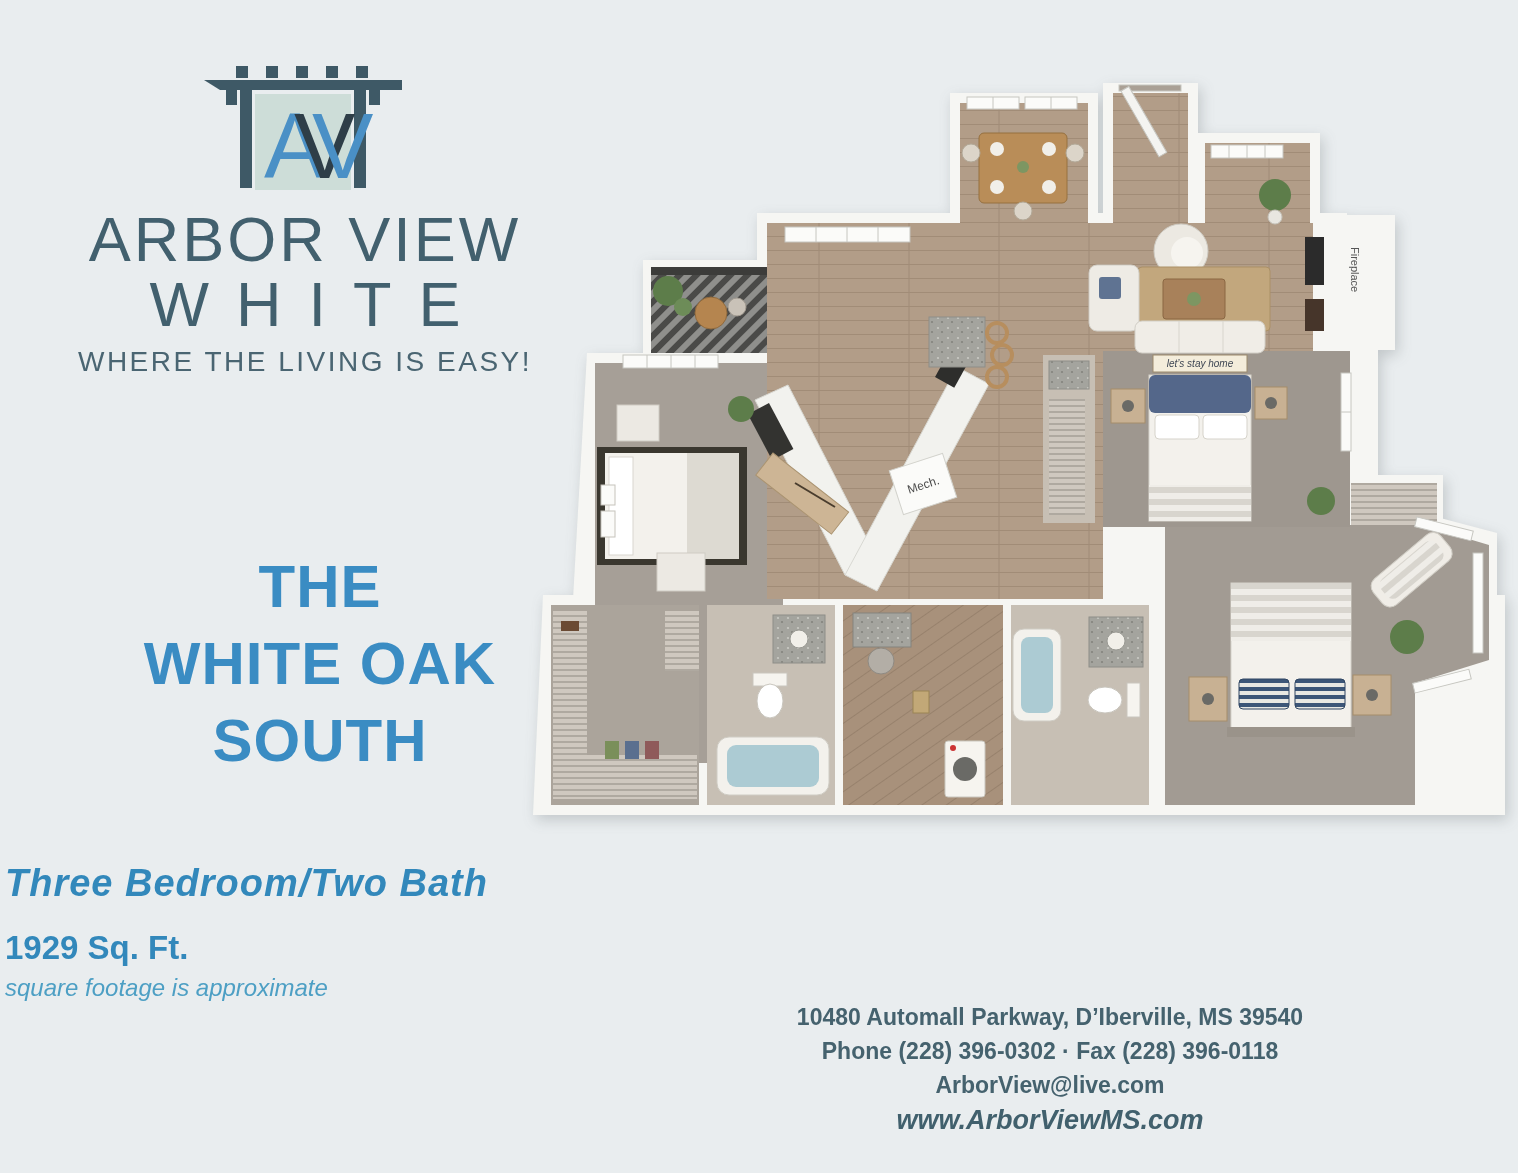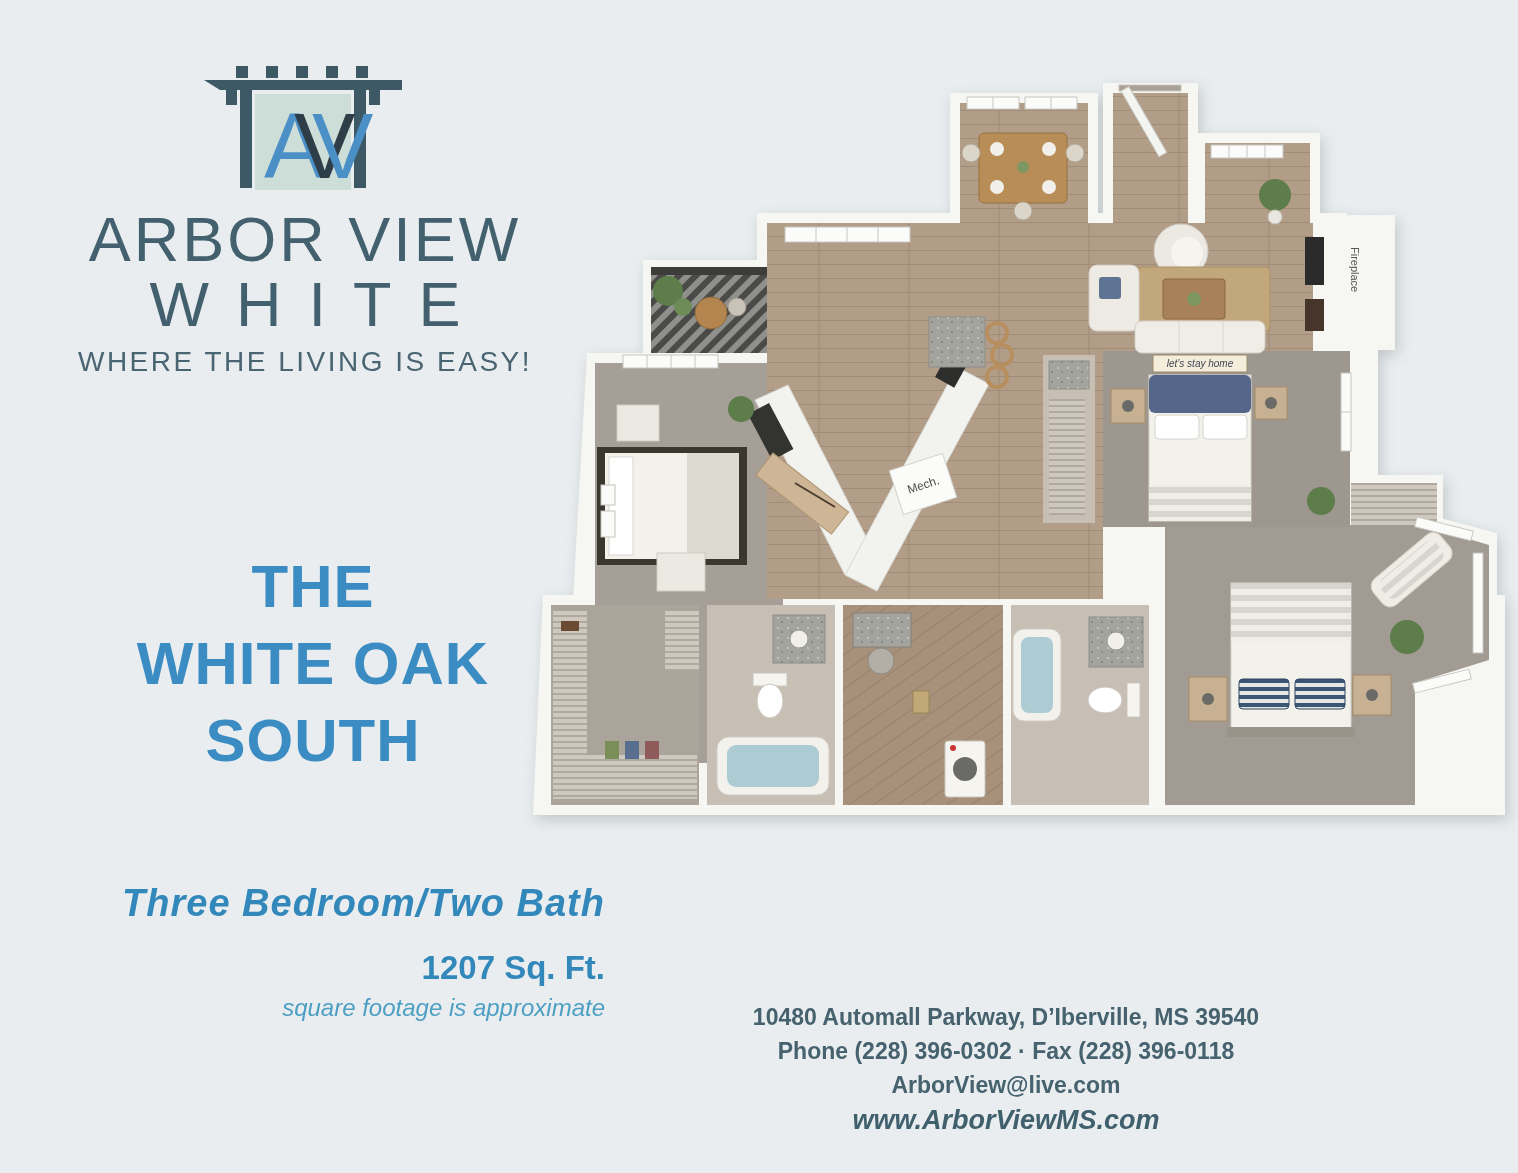--- a/index.html
+++ b/index.html
@@ -4,30 +4,30 @@
 <style>
   html,body{margin:0;padding:0;}
   .page{position:relative;width:1518px;height:1173px;background:#e9edef;
         font-family:"Liberation Sans",sans-serif;overflow:hidden;}
   
   .left-col{position:absolute;left:5px;top:0;width:600px;text-align:center;color:#42606e;}
   .logo-wrap{margin-top:60px;}
   .brand-name{font-size:63px;line-height:66px;font-weight:400;letter-spacing:3px;color:#42606e;}
   .brand-south{font-size:63px;line-height:64px;font-weight:400;letter-spacing:27px;text-indent:27px;color:#42606e;}
   .tagline{font-size:28px;letter-spacing:2.5px;margin-top:10px;color:#4a6572;}
-  .plan-title{position:absolute;left:13px;top:548px;width:600px;text-align:center;
+  .plan-title{position:absolute;left:20px;top:548px;width:600px;text-align:center;
               color:#3a8cc3;font-weight:bold;font-size:60px;line-height:77px;letter-spacing:1px;}
-  .specs{position:absolute;left:5px;top:882px;width:600px;text-align:right;}
+  .specs{position:absolute;left:5px;top:862px;width:600px;text-align:left;}
   .spec-head{font-size:38px;font-weight:bold;font-style:italic;color:#3288bb;letter-spacing:1px;}
   .spec-lines{margin-top:22px;}
   .spec-line{font-size:33px;font-weight:bold;color:#3288bb;line-height:42px;}
   .spec-notes{margin-top:4px;}
   .spec-note{font-size:24px;font-style:italic;color:#4d9fc4;line-height:30px;}
   
-  .contact{position:absolute;left:696px;top:1000px;width:620px;text-align:center;color:#45626e;}
+  .contact{position:absolute;left:740px;top:1000px;width:620px;text-align:center;color:#45626e;}
   .contact-line{font-size:23px;font-weight:bold;line-height:34px;}
   .contact-web{font-size:27px;font-weight:bold;font-style:italic;line-height:36px;color:#41606d;}
   
   .plan-svg{position:absolute;left:505px;top:55px;
             filter:drop-shadow(3px 5px 7px rgba(60,70,75,0.22));}
   svg text{font-family:"Liberation Sans",sans-serif;}
 </style>
 </head>
 <body>
 
@@ -67,21 +67,21 @@
 
   <div class="plan-title">
     <div>THE</div>
     <div>WHITE OAK</div>
     <div>SOUTH</div>
   </div>
 
   <div class="specs">
     <div class="spec-head">Three Bedroom/Two Bath</div>
     <div class="spec-lines">
-      <div class="spec-line">1207 Sq. Ft.</div>
+      <div class="spec-line">1929 Sq. Ft.</div>
     </div>
     <div class="spec-notes">
       <div class="spec-note">square footage is approximate</div>
     </div>
   </div>
 
   <div class="contact">
     <div class="contact-line">10480 Automall Parkway, D’Iberville, MS 39540</div>
     <div class="contact-line">Phone (228) 396-0302 · Fax (228) 396-0118</div>
     <div class="contact-line">ArborView@live.com</div>

